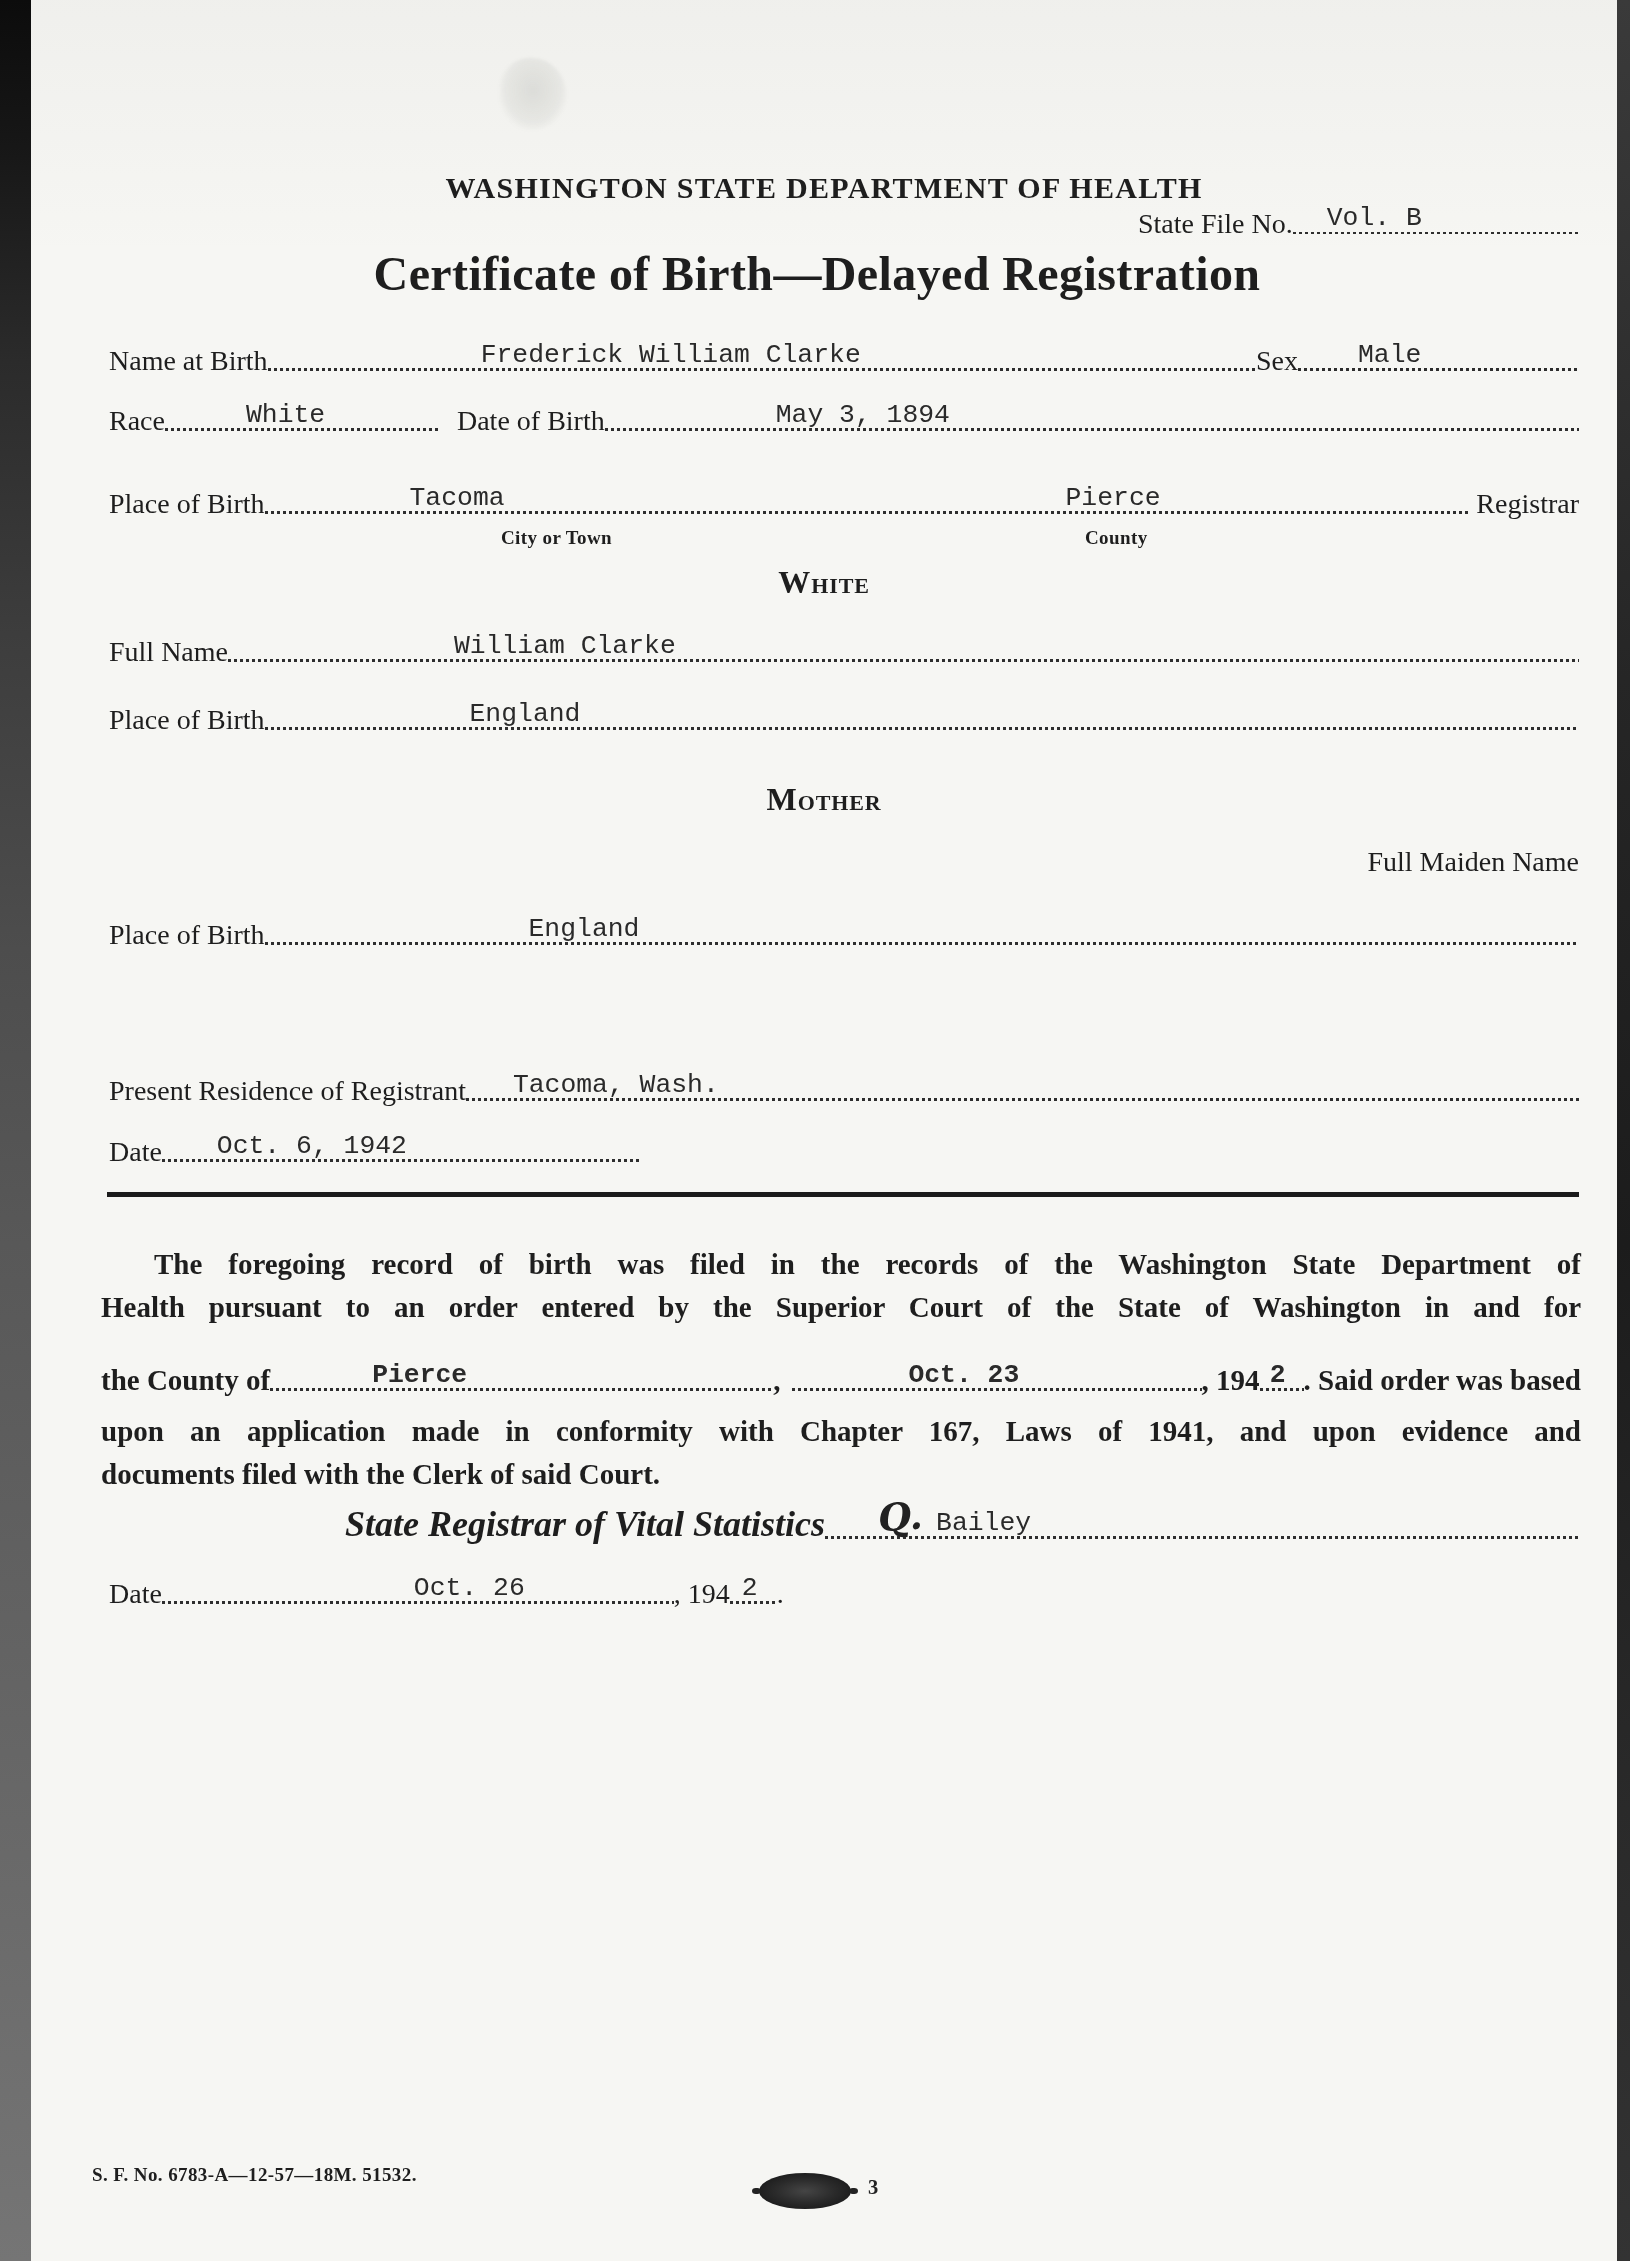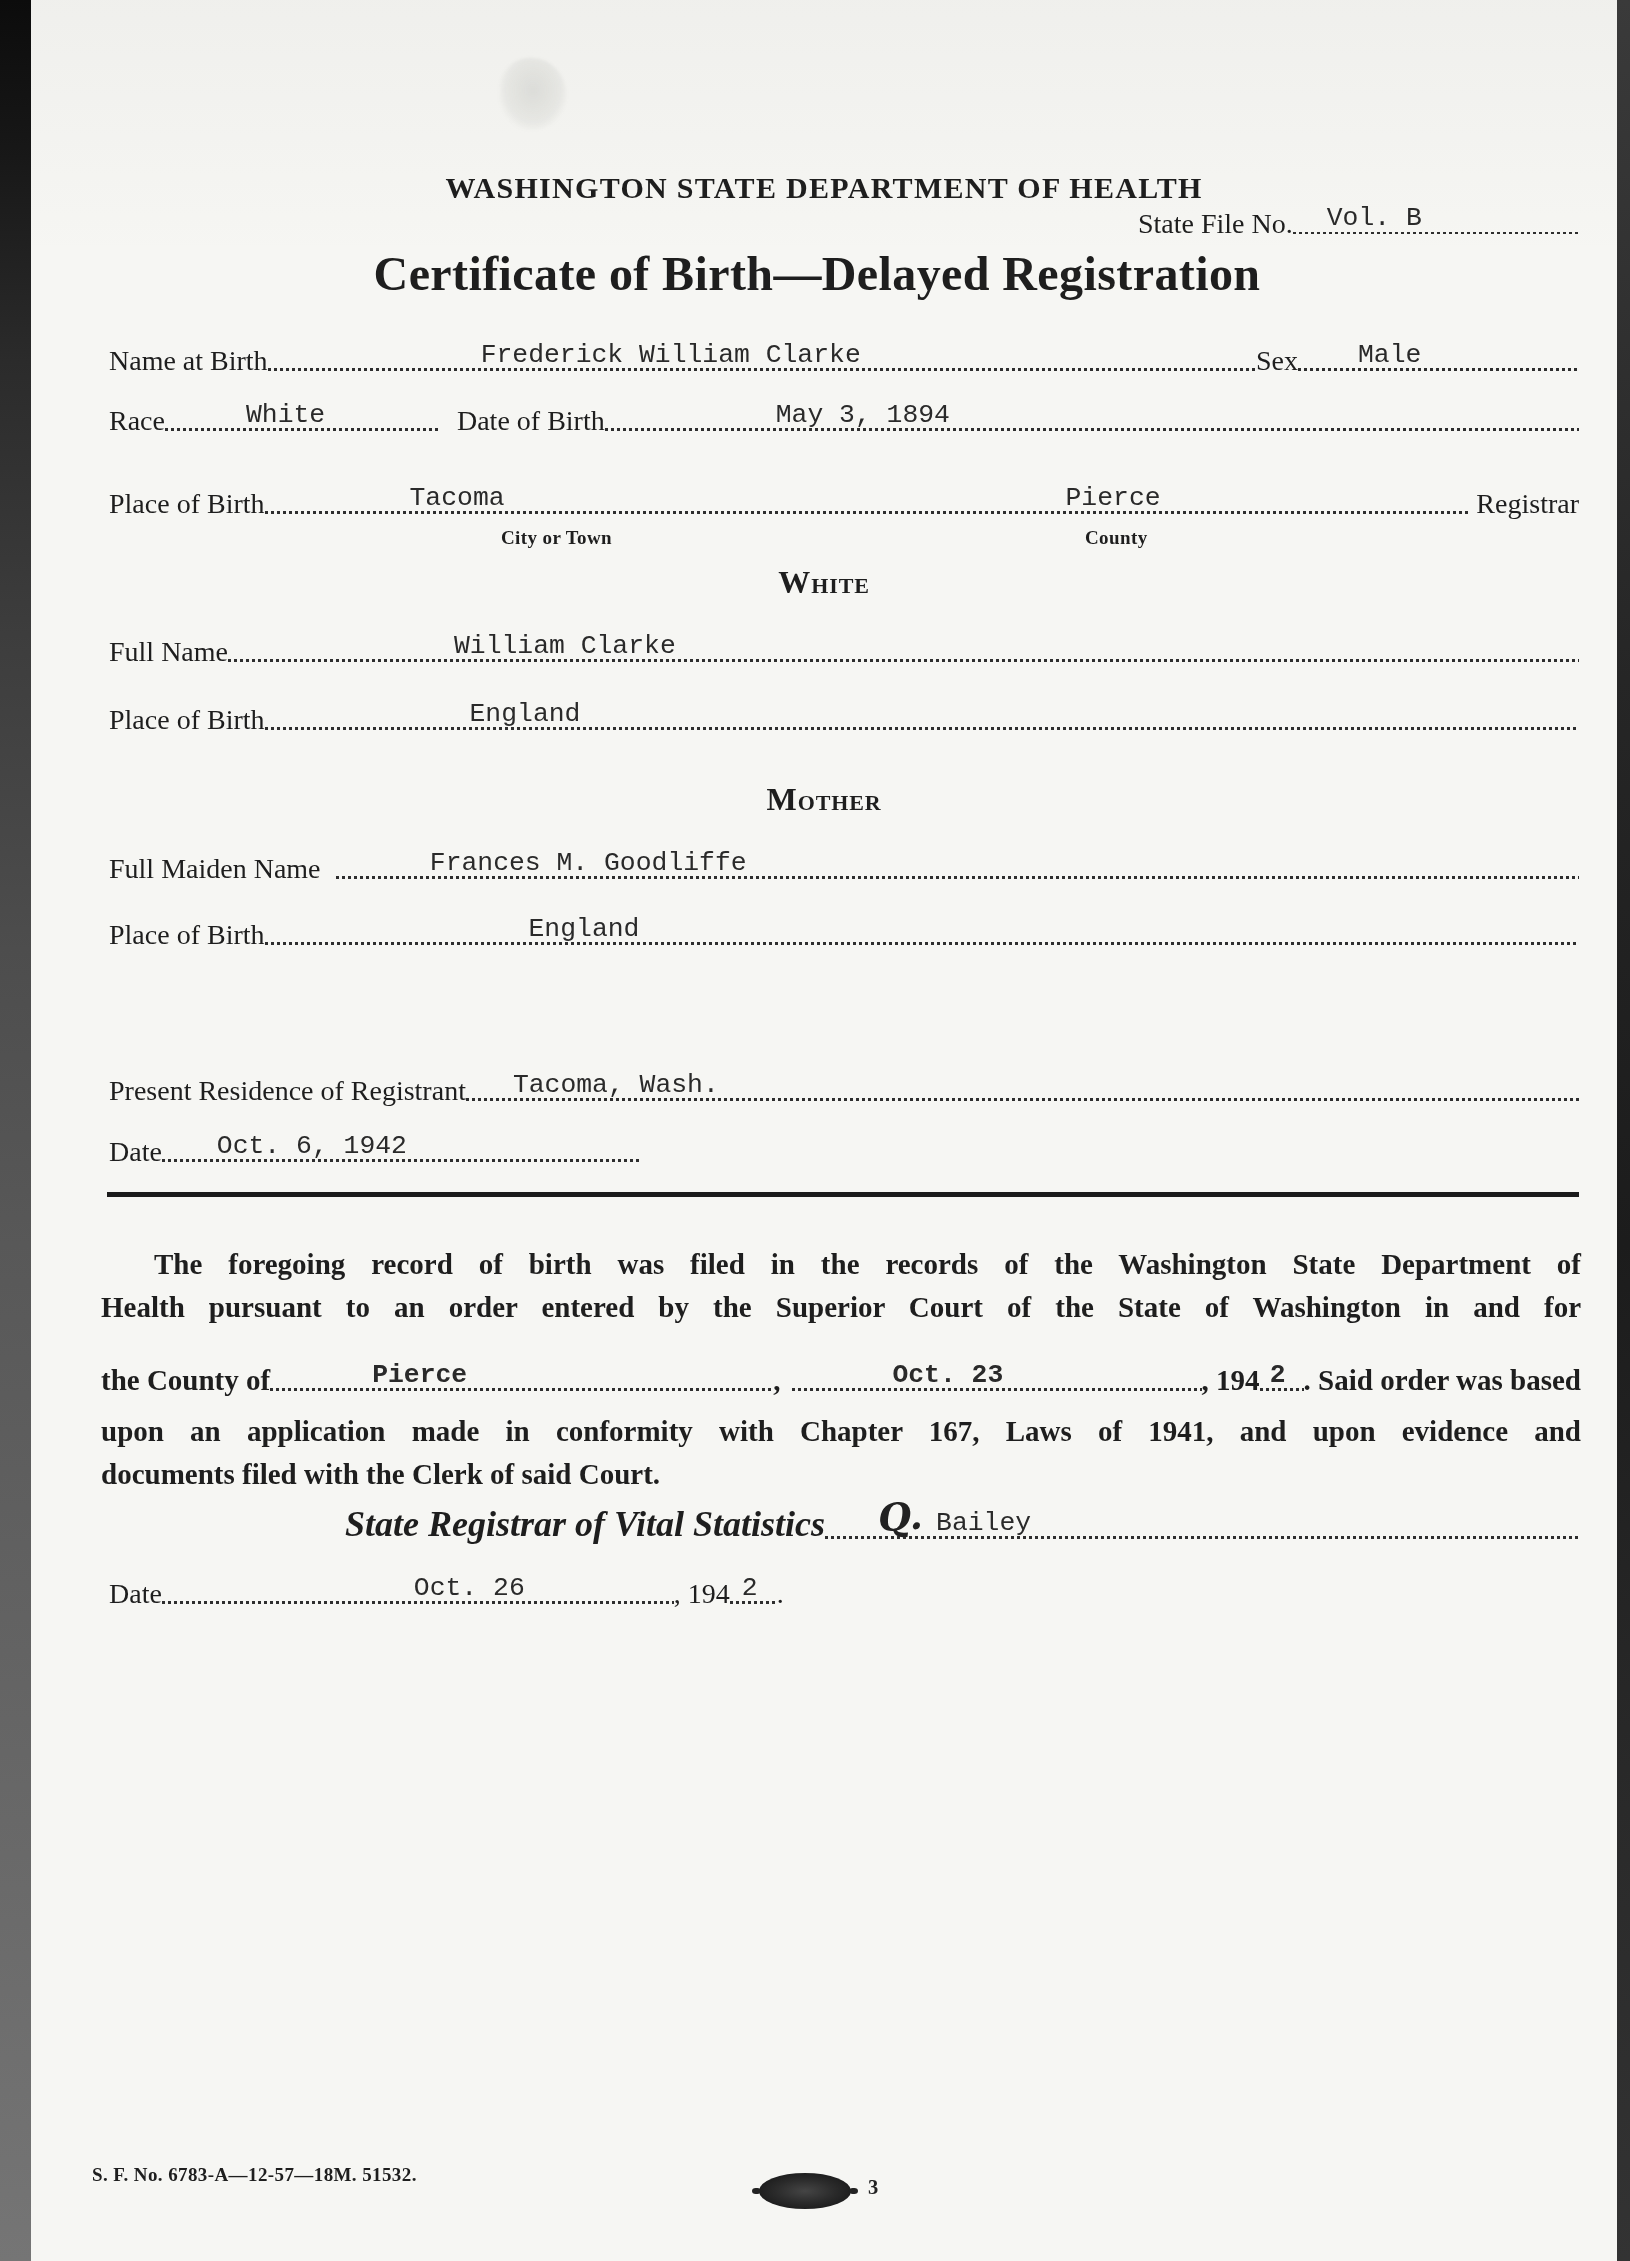--- a/index.html
+++ b/index.html
@@ -169,21 +169,21 @@
 
   <div class="row" style="left:109px;right:51px;top:697px;height:39px;">
     <span class="lab">Place of Birth</span>
     <span class="fill">
       <span class="typed" style="left:205px;">England</span>
     </span>
   </div>
 
   <div class="section-head" style="top:781px;">Mother</div>
 
-  <div class="row" style="left:109px;right:51px;top:846px;height:39px;">
+  <div class="row" style="left:109px;right:51px;top:846px;height:39px;flex-direction:column;">
     <span class="lab">Full Maiden Name</span>
     <span class="fill" style="margin-left:15.3px;">
       <span class="typed" style="left:94px;">Frances M. Goodliffe</span>
     </span>
   </div>
 
   <div class="row" style="left:109px;right:51px;top:912px;height:39px;">
     <span class="lab">Place of Birth</span>
     <span class="fill">
       <span class="typed" style="left:264px;">England</span>
@@ -209,21 +209,21 @@
   <div class="para" style="top:1247px;text-indent:53px;">The foregoing record of birth was filed in the records of the Washington State Department of</div>
   <div class="para" style="top:1290px;">Health pursuant to an order entered by the Superior Court of the State of Washington in and for</div>
 
   <div class="row bodyrow" style="left:101px;right:49px;top:1354px;height:43px;">
     <span class="lab b">the County of</span>
     <span class="fill fx" style="flex-basis:503px;">
       <span class="typed" style="left:102px;">Pierce</span>
     </span>
     <span class="printed">,</span>
     <span class="fill" style="margin-left:12px;">
-      <span class="typed" style="left:100px;margin-top:45px;">Oct. 23</span>
+      <span class="typed" style="left:116px;margin-top:45px;">Oct. 23</span>
     </span>
     <span class="printed">, 194</span>
     <span class="fill fx" style="flex-basis:44px;">
       <span class="typed" style="left:10.2px;">2</span>
     </span>
     <span class="printed">. Said order was based</span>
   </div>
 
   <div class="para" style="top:1414px;">upon an application made in conformity with Chapter 167, Laws of 1941, and upon evidence and</div>
   <div class="para last" style="top:1457px;">documents filed with the Clerk of said Court.</div>

